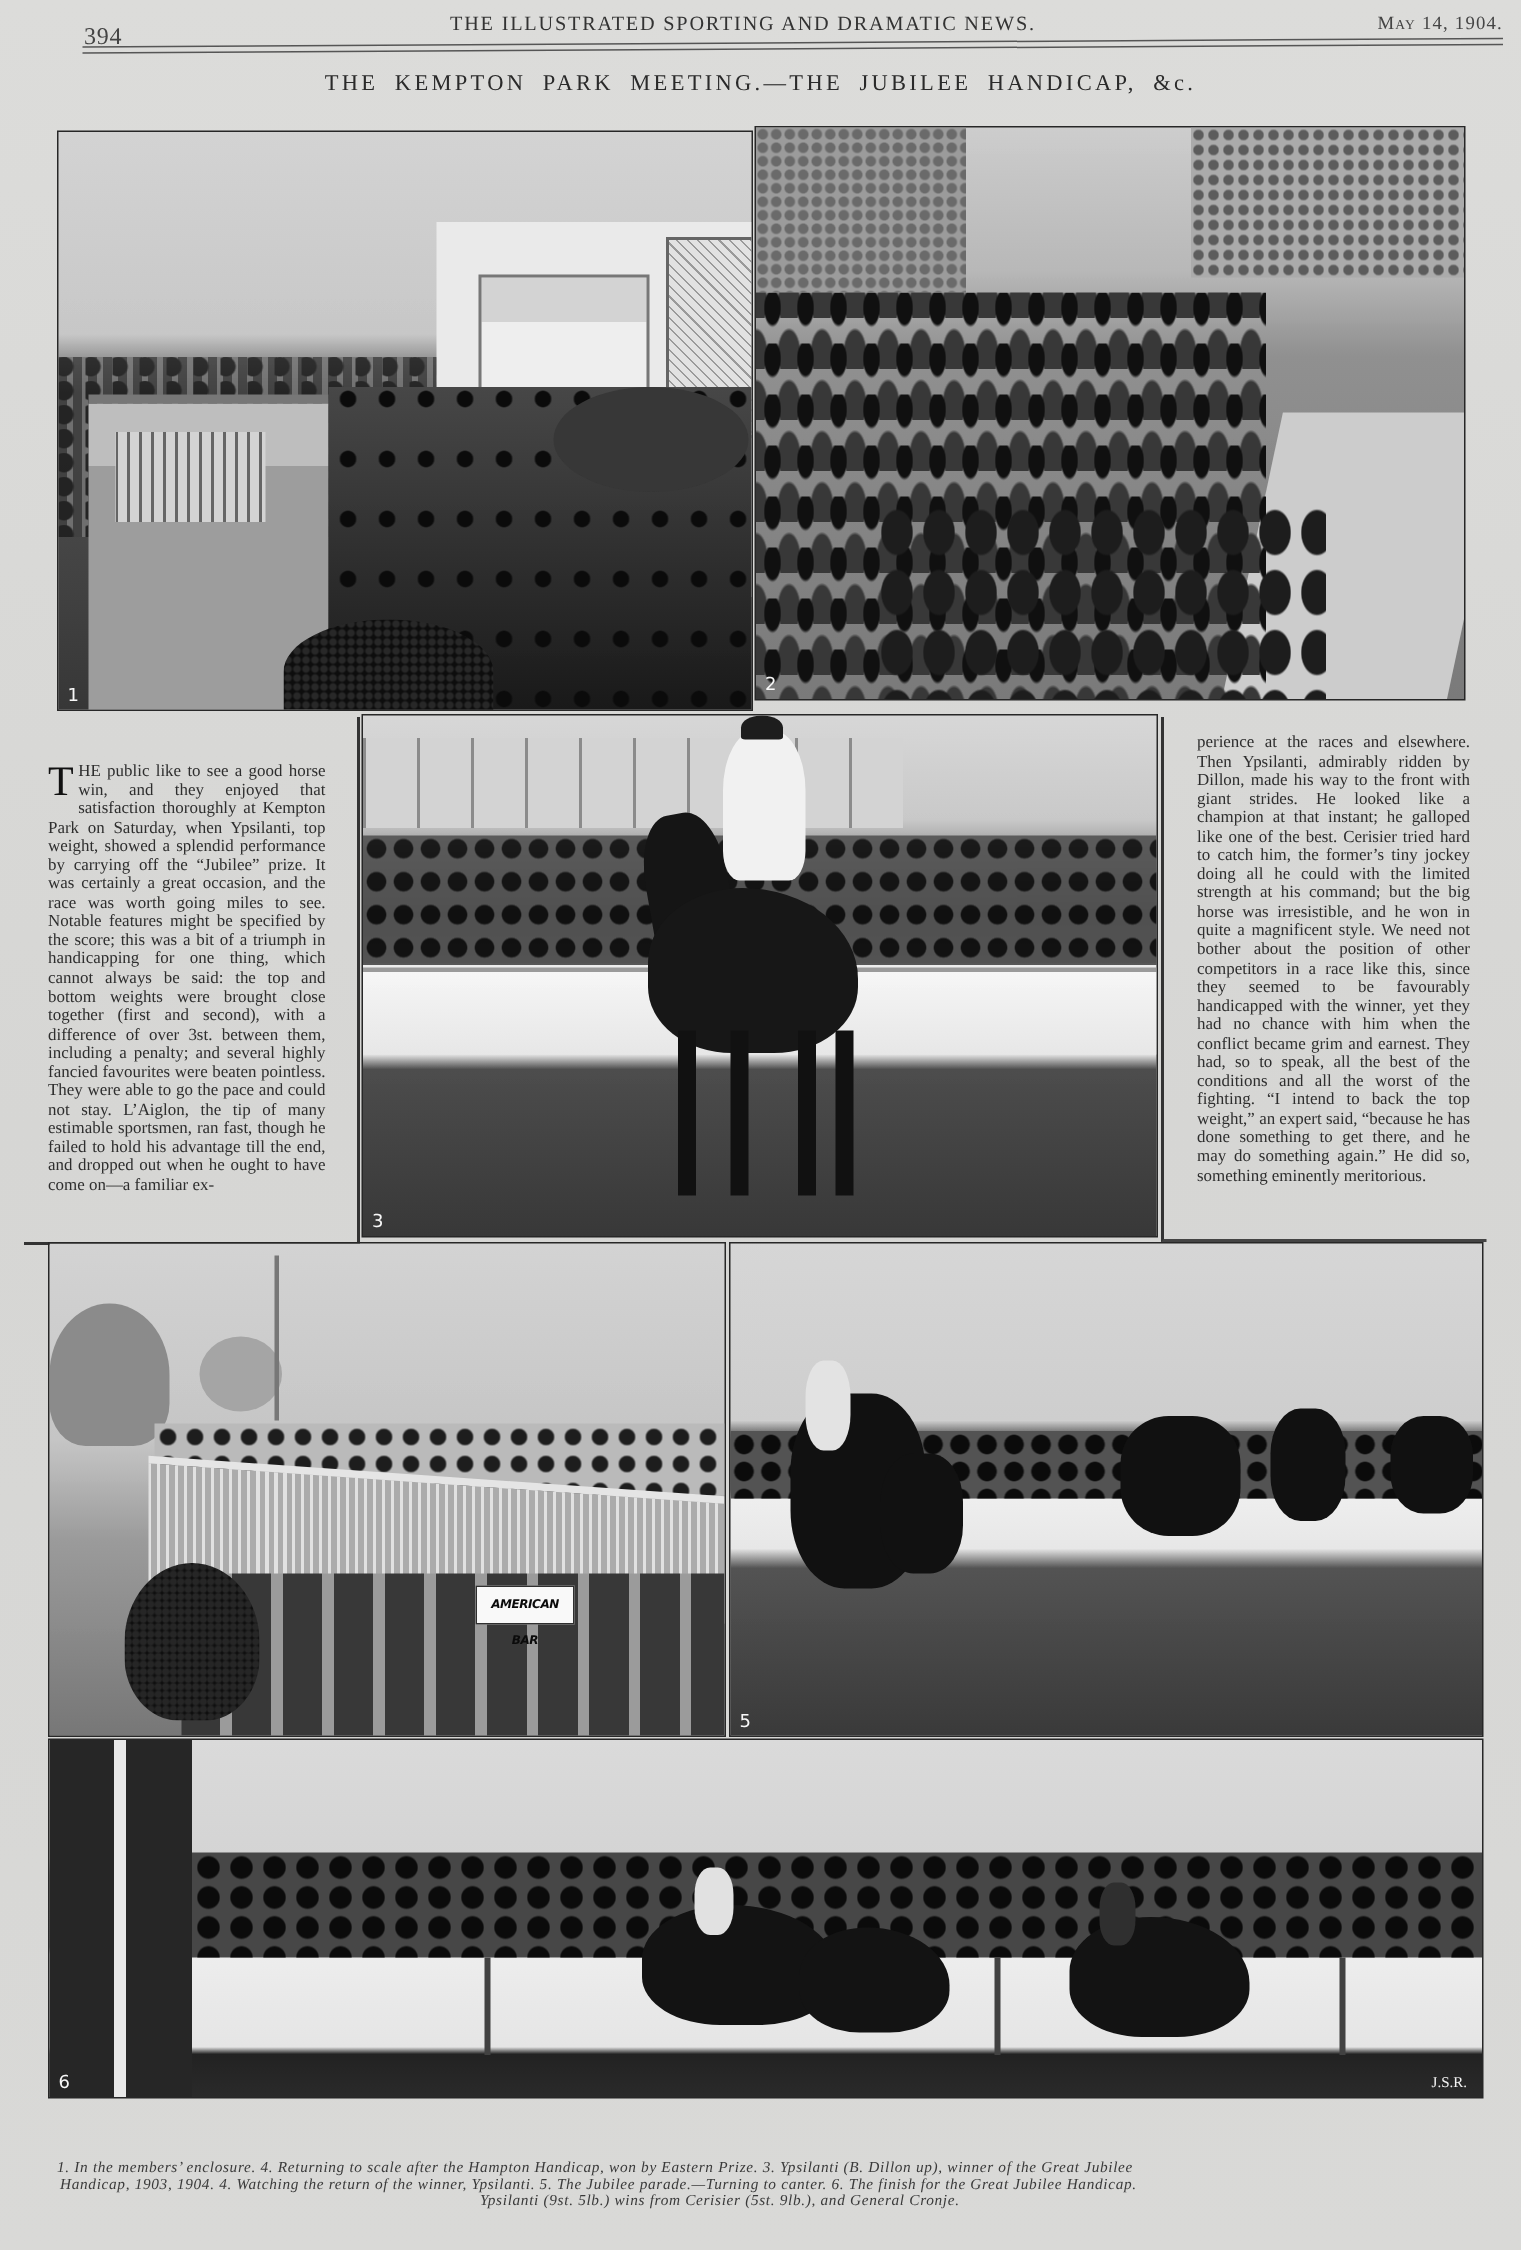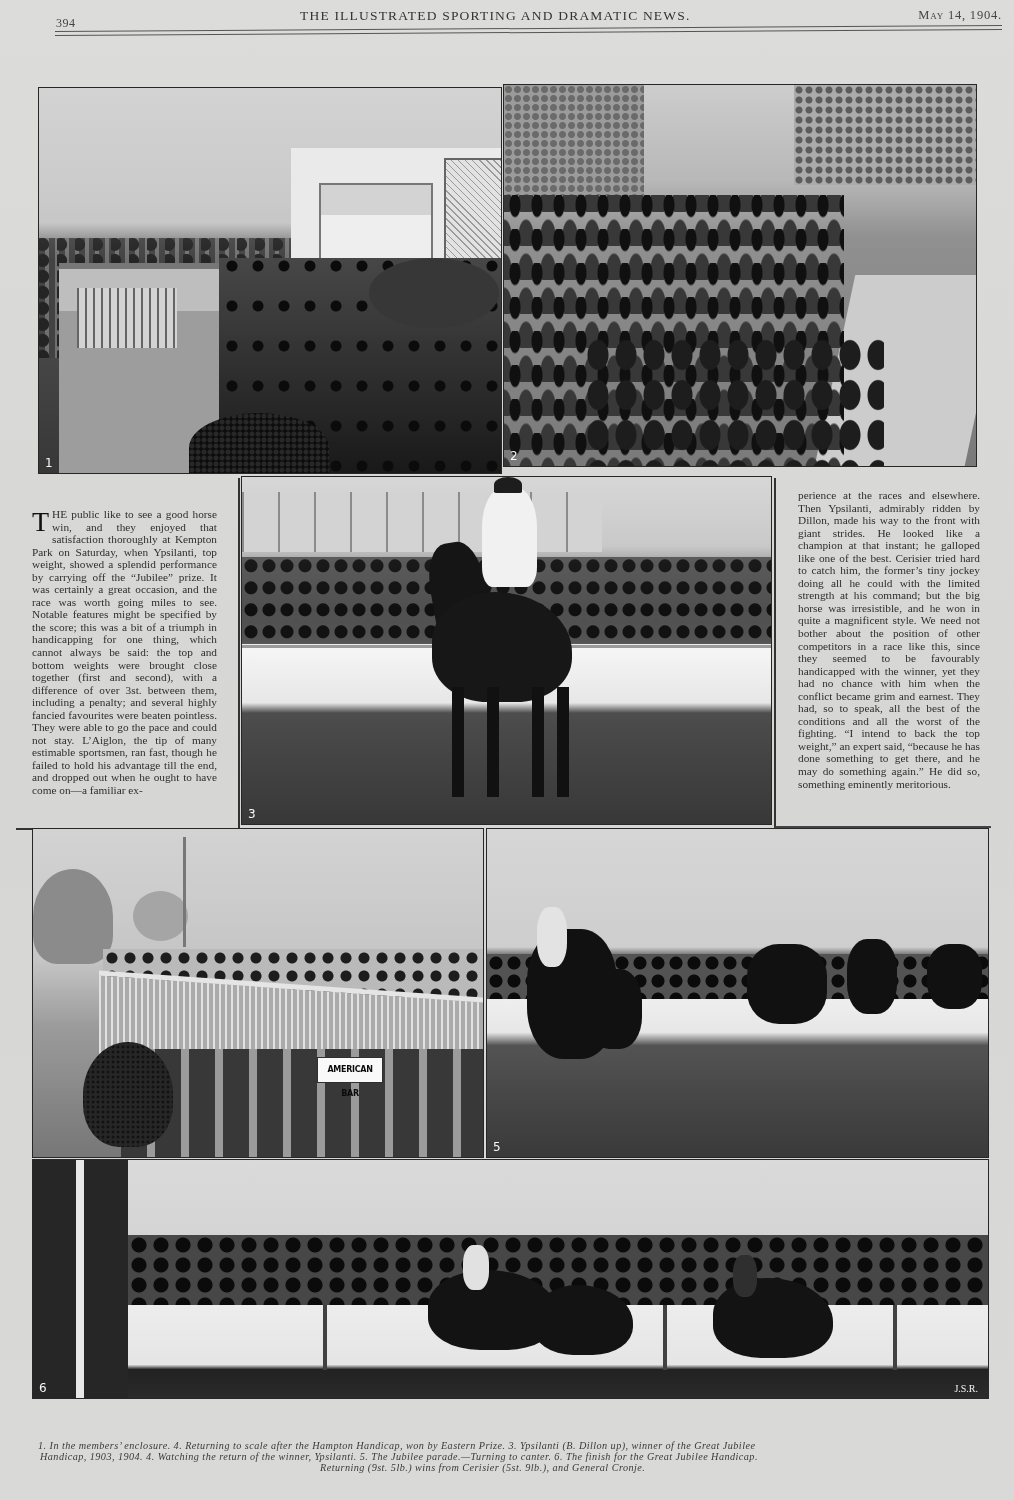--- a/index.html
+++ b/index.html
@@ -6,21 +6,21 @@
   body {
     width: 1014px; height: 1500px; overflow: hidden;
     background: #d9d9d7;
     font-family: "Liberation Serif", "DejaVu Serif", serif;
     color: #222;
     position: relative;
   }
   .page { position: absolute; inset: 0; background: linear-gradient(180deg,#dcdcda 0%,#d6d6d4 50%,#d9d9d7 100%); }
 
   
-  .page-num { position: absolute; left: 56px; top: 16px; font-size: 12px; letter-spacing: .5px; color: #444; text-align: center; }
+  .page-num { position: absolute; left: 56px; top: 16px; font-size: 16px; letter-spacing: .5px; color: #444; text-align: center; }
   .masthead { position: absolute; left: 300px; top: 8px; font-size: 13.5px; letter-spacing: 1.2px; color: #333; white-space: nowrap; }
   .issue-date { position: absolute; right: 12px; top: 8px; font-size: 12.5px; letter-spacing: .8px; color: #444; font-variant: small-caps; text-align: right; }
   .rule { position: absolute; left: 55px; right: 12px; height: 0; border-top: 1.5px solid #555; }
   .rule.r1 { top: 28px; transform: rotate(-0.35deg); }
   .rule.r2 { top: 32px; transform: rotate(-0.35deg); border-top-width: 1px; }
   .headline { position: absolute; left: 0; right: 0; top: 48px; text-align: center; font-size: 15px; letter-spacing: 2.2px; color: #2a2a2a; word-spacing: 5px; }
 
   
   .photo {
     position: absolute; overflow: hidden;
@@ -56,21 +56,21 @@
   #p3 .crowd { left: 0; top: 80px; width: 529px; height: 85px; background: radial-gradient(circle at 50% 40%,#111 0 6px,transparent 7px) 0 0/18px 22px, #555; opacity: .9; }
   #p3 .rail { left: 0; top: 168px; width: 529px; height: 55px; background: linear-gradient(180deg,#f0f0f0,#e2e2e2); border-top: 3px solid #999; }
   #p3 .horse { left: 190px; top: 60px; width: 130px; height: 260px; }
   #p3 .horse .body { position: absolute; left: 0; top: 55px; width: 140px; height: 110px; background: #1c1c1c; border-radius: 45% 55% 40% 40%; }
   #p3 .horse .neck { position: absolute; left: 0; top: 5px; width: 55px; height: 110px; background: #1a1a1a; border-radius: 40% 40% 30% 30%; transform: rotate(-10deg); }
   #p3 .horse .leg { position: absolute; width: 12px; height: 110px; background: #161616; top: 150px; }
   #p3 .jockey { left: 240px; top: 10px; width: 55px; height: 100px; background: #ececec; border-radius: 40% 40% 20% 20%; }
   #p3 .cap { left: 252px; top: 0; width: 28px; height: 16px; background: #222; border-radius: 50% 50% 10% 10%; }
 
   
-  #p4 { left: 32px; top: 828px; width: 450px; height: 328px; background: linear-gradient(180deg,#cfcfcf 0%,#c2c2c2 40%,#9a9a9a 60%,#777 100%); }
+  #p4 { left: 32px; top: 828px; width: 450px; height: 328px; background: linear-gradient(180deg,#cfcfcf 0%,#c2c2c2 40%,#9a9a9a 60%,#777 100%); font-style: italic; }
   #p4 .tree { left: 0; top: 40px; width: 80px; height: 95px; border-radius: 50% 50% 30% 30%; background: #8a8a8a; }
   #p4 .tree2 { left: 100px; top: 62px; width: 55px; height: 50px; border-radius: 50%; background: #a3a3a3; }
   #p4 .crowd { left: 70px; top: 120px; width: 380px; height: 48px; background: radial-gradient(circle,#222 0 5px,transparent 6px) 0 0/18px 18px, #b7b7b7; }
   #p4 .balcony { left: 66px; top: 155px; width: 384px; height: 80px; background: repeating-linear-gradient(90deg,#dcdcdc 0 2px,#a9a9a9 2px 6px); border-top: 5px solid #e0e0e0; transform: skewY(4deg); }
   #p4 .under { left: 88px; top: 220px; width: 362px; height: 108px; background: repeating-linear-gradient(90deg,#3b3b3b 0 26px,#9a9a9a 26px 34px); }
   #p4 .sign { left: 284px; top: 228px; width: 64px; height: 24px; background: #f3f3f3; border: 1px solid #333; color: #111; font-family: "DejaVu Sans", sans-serif; font-size: 8px; font-weight: bold; text-align: center; line-height: 24px; letter-spacing: -.3px; z-index: 2; }
   #p4 .bush { left: 50px; top: 213px; width: 90px; height: 105px; border-radius: 50% 50% 40% 40%; background: radial-gradient(circle,#2a2a2a 0 2px,#141414 3px) 0 0/5px 5px; }
   #p4 .pole { left: 150px; top: 8px; width: 3px; height: 110px; background: #777; }
 
   
@@ -117,20 +117,21 @@
 </head>
 <body>
 
 <div class="page">
 
   <div class="page-num">394</div>
   <div class="masthead">THE ILLUSTRATED SPORTING AND DRAMATIC NEWS.</div>
   <div class="issue-date">May 14, 1904.</div>
   <div class="rule r1"></div>
   <div class="rule r2"></div>
+  <div class="headline">THE KEMPTON PARK MEETING.—THE JUBILEE HANDICAP, &amp;c.</div>
 
   <div id="p1" class="photo">
     <div class="layer crowd"></div>
     <div class="layer building"></div>
     <div class="layer bay"></div>
     <div class="layer lattice"></div>
     <div class="layer fence"></div>
     <div class="layer rails"></div>
     <div class="layer people"></div>
     <div class="layer bush2"></div>
@@ -208,15 +209,15 @@
     <div class="layer horse hh3"></div>
     <div class="layer jk j1"></div>
     <div class="layer jk j2"></div>
     <span class="num">6</span>
     <span class="sig">J.S.R.</span>
   </div>
 
   <div class="captions">
     <div class="cap-line" style="top:0; left:0;">1. In the members’ enclosure.        4. Returning to scale after the Hampton Handicap, won by Eastern Prize.        3. Ypsilanti (B. Dillon up), winner of the Great Jubilee</div>
     <div class="cap-line" style="top:11px; left:2px;">Handicap, 1903, 1904.        4. Watching the return of the winner, Ypsilanti.        5. The Jubilee parade.—Turning to canter.        6. The finish for the Great Jubilee Handicap.</div>
-    <div class="cap-line" style="top:22px; left:282px;">Returning (9st. 5lb.) wins from Cerisier (5st. 9lb.), and  General Cronje.</div>
+    <div class="cap-line" style="top:22px; left:282px;">Ypsilanti (9st. 5lb.) wins from Cerisier (5st. 9lb.), and  General Cronje.</div>
   </div>
 </div>
 
 </body></html>

